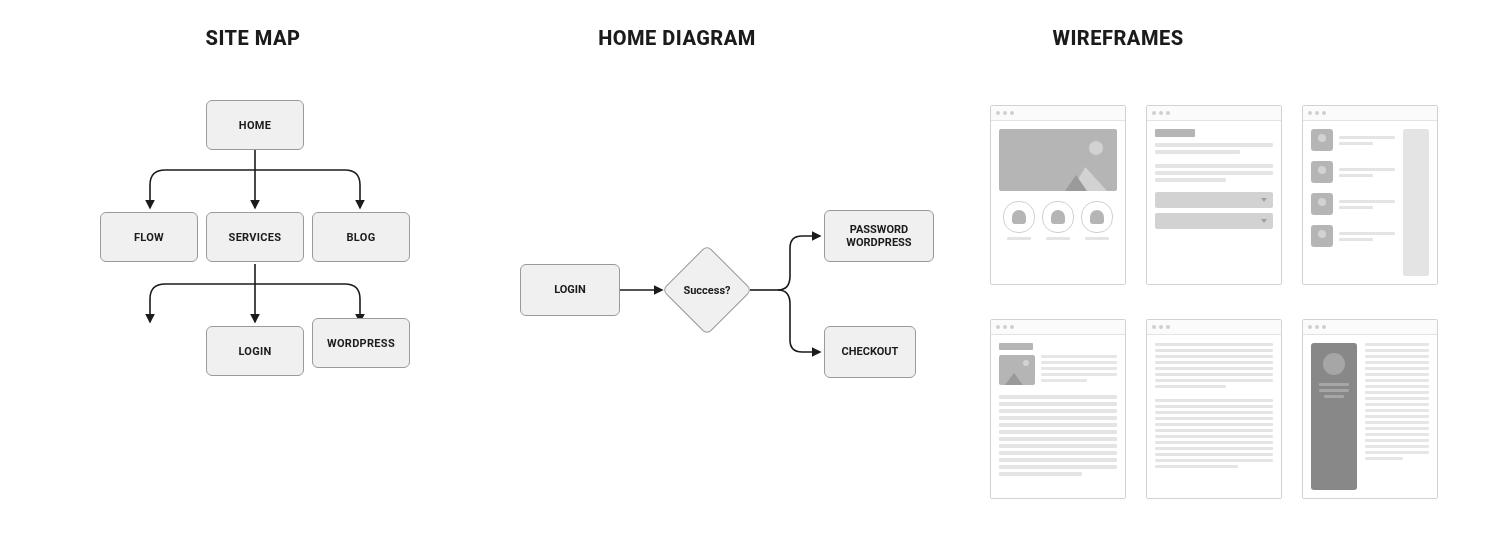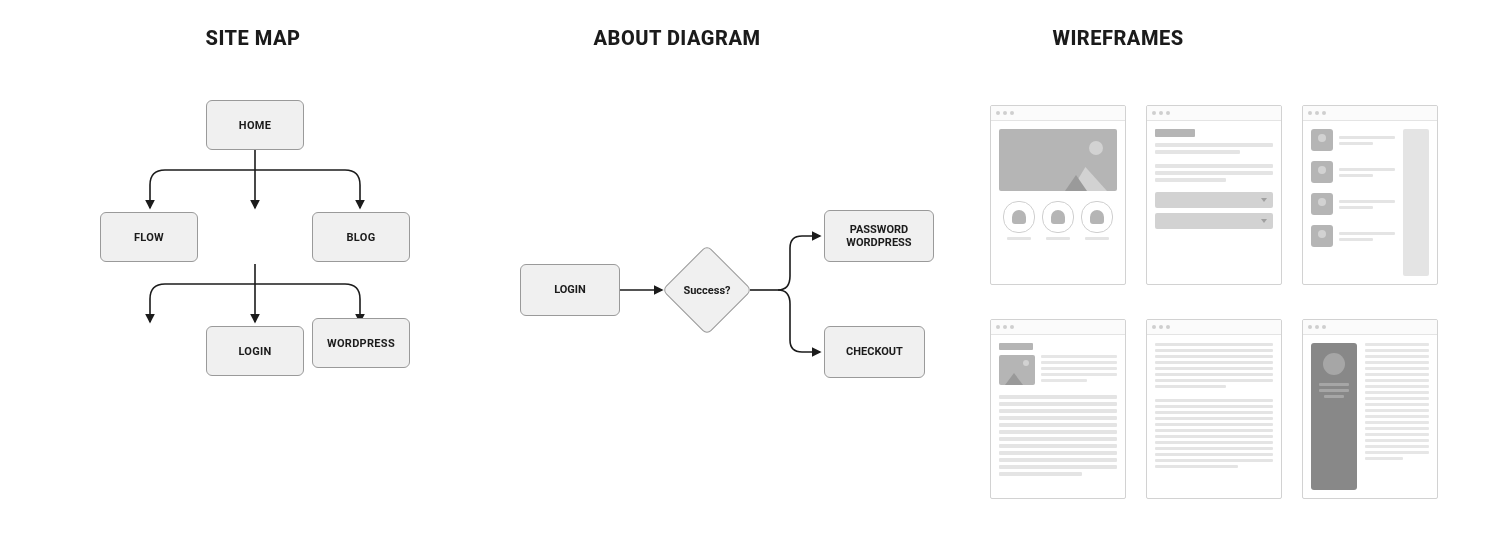--- a/index.html
+++ b/index.html
@@ -217,21 +217,21 @@
   .wf6 .feature .bar-l { width: 30px; height:3px; background:#a6a6a6; margin-bottom:3px; border-radius:1px; }
   .wf6 .txtcol { flex:1; display:flex; flex-direction:column; gap:3px; }
   .wf6 .txtcol .l { height:3px; background:#e6e6e6; border-radius:1px; }
 </style>
 </head>
 <body>
 
 <div class="page">
 
   <div class="section-title" style="left:253px">SITE MAP</div>
-  <div class="section-title" style="left:677px">ABOUT DIAGRAM</div>
+  <div class="section-title" style="left:677px">HOME DIAGRAM</div>
   <div class="section-title" style="left:1118px">WIREFRAMES</div>
 
   <div class="sitemap">
     <svg class="lines" viewBox="0 0 320 400">
       <defs>
         <marker id="ah" markerWidth="6" markerHeight="6" refX="5" refY="3" orient="auto">
           <path d="M0,0 L6,3 L0,6 Z" fill="#1b1b1b"></path>
         </marker>
       </defs>
 
@@ -246,20 +246,21 @@
         <path d="M160 164 V184"></path>
         <path d="M70 184 H 250"></path>
         <path d="M70 184 Q55 184 55 199 V222" marker-end="url(#ah)"></path>
         <path d="M160 184 V222" marker-end="url(#ah)"></path>
         <path d="M250 184 Q265 184 265 199 V222" marker-end="url(#ah)"></path>
       </g>
     </svg>
     <div class="sm-box" style="left:111px; top:0">HOME</div>
 
     <div class="sm-box" style="left:5px;   top:112px">FLOW</div>
+    <div class="sm-box" style="left:111px; top:112px">SERVICES</div>
     <div class="sm-box" style="left:217px; top:112px">BLOG</div>
 
     <div class="sm-box" style="left:111px; top:226px">LOGIN</div>
     <div class="sm-box" style="left:217px; top:218px">WORDPRESS</div>
   </div>
 
   <div class="flow">
     <svg class="lines" viewBox="0 0 420 260">
       <defs>
         <marker id="ah2" markerWidth="6" markerHeight="6" refX="5" refY="3" orient="auto">
@@ -272,21 +273,21 @@
         <path d="M258 90 Q270 90 270 76 V48 Q270 36 282 36 H 300" marker-end="url(#ah2)"></path>
         <path d="M258 90 Q270 90 270 104 V140 Q270 152 282 152 H 300" marker-end="url(#ah2)"></path>
       </g>
     </svg>
     <div class="flow-box" style="left:0; top:64px">LOGIN</div>
     <div class="flow-diamond" style="left:144px; top:47px">
       <div class="diamond-bg"></div>
       <span>Success?</span>
     </div>
     <div class="flow-box" style="left:304px; top:10px; width:110px">PASSWORD WORDPRESS</div>
-    <div class="flow-box" style="left:304px; top:126px; width:101px">CHECKOUT</div>
+    <div class="flow-box" style="left:304px; top:126px; width:92px">CHECKOUT</div>
   </div>
 
   <div class="wireframes">
 
     <div class="wf">
       <div class="wf-titlebar">
         <span class="dot"></span>
           <span class="dot"></span>
           <span class="dot"></span>
       </div>

